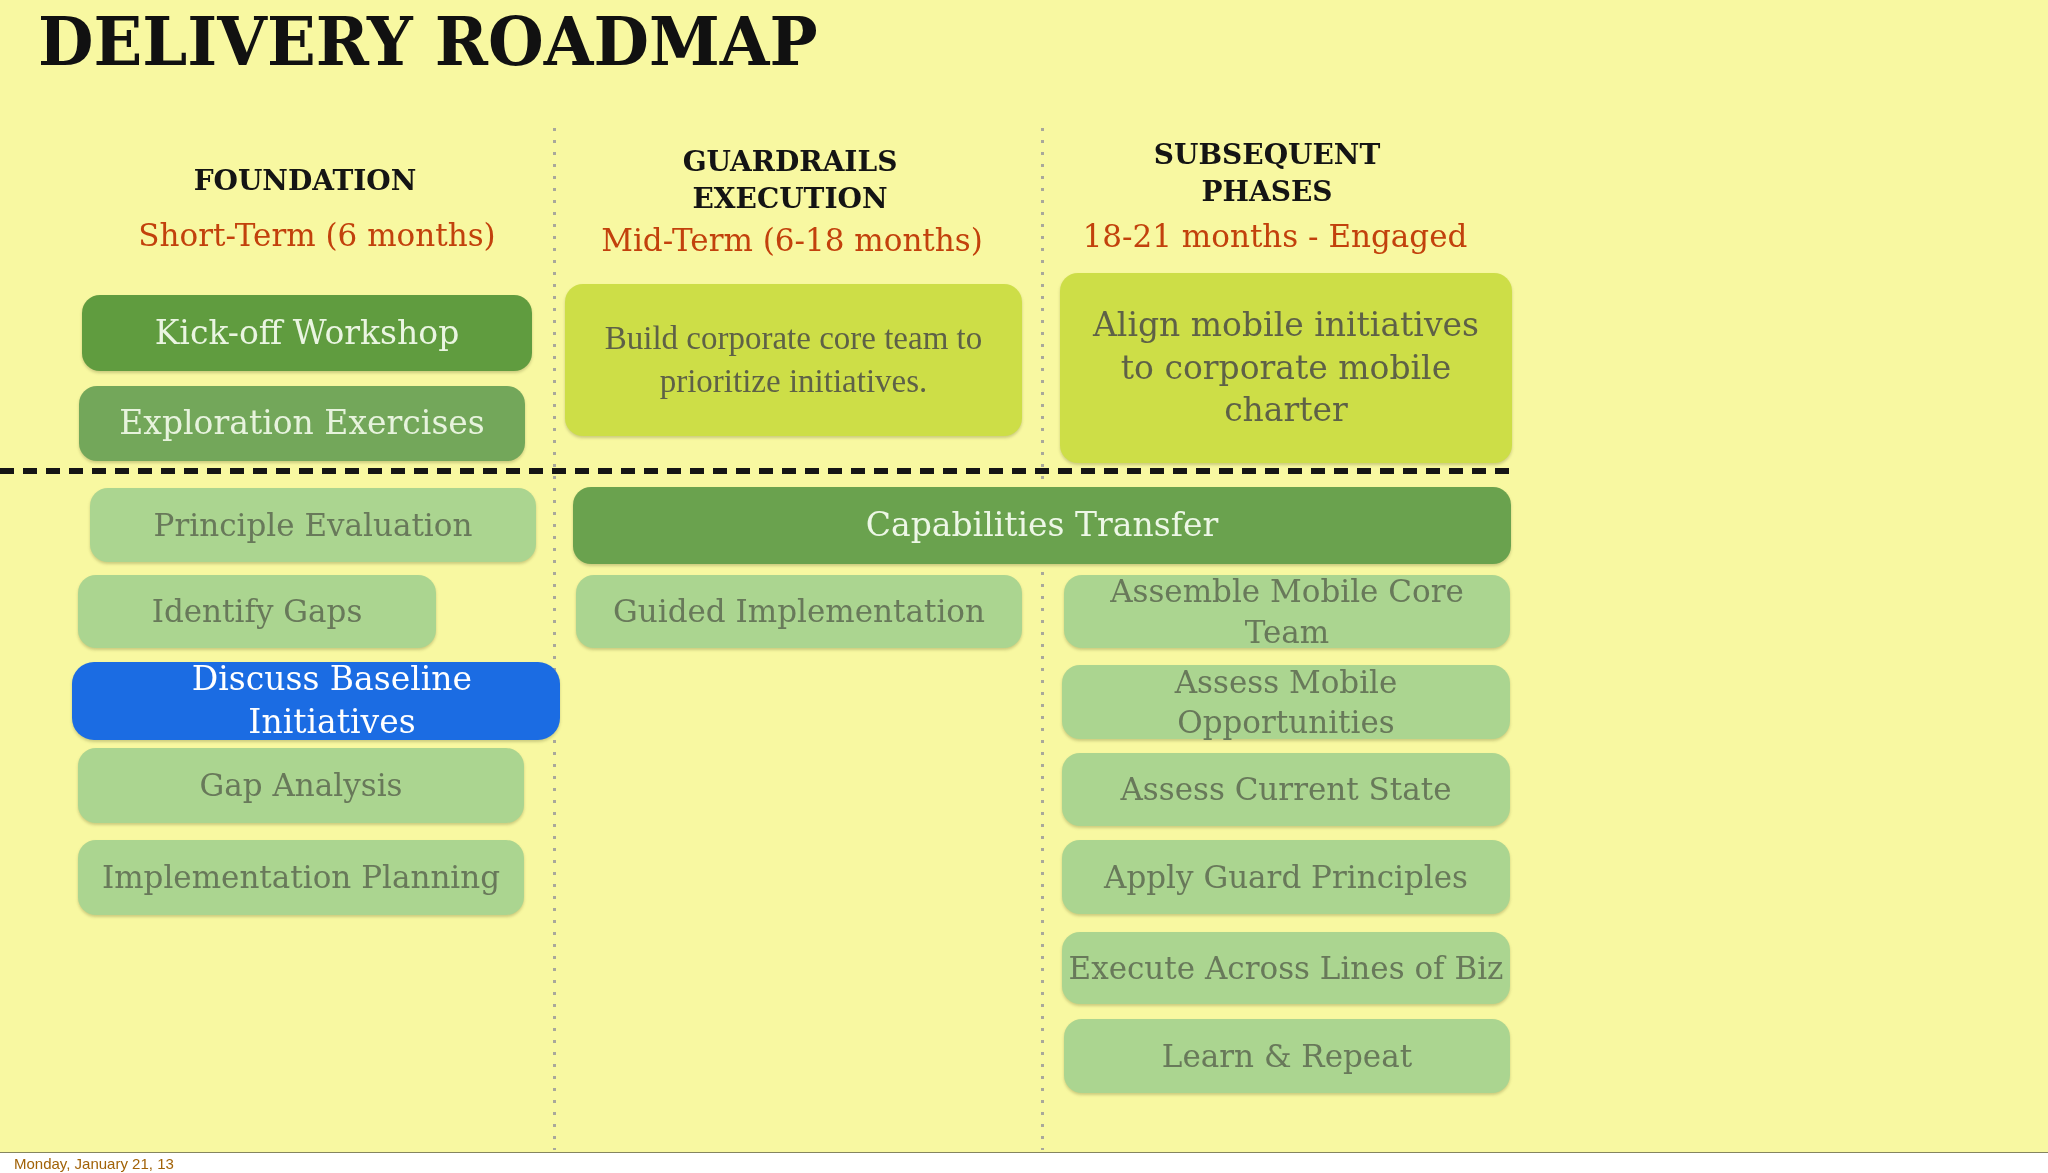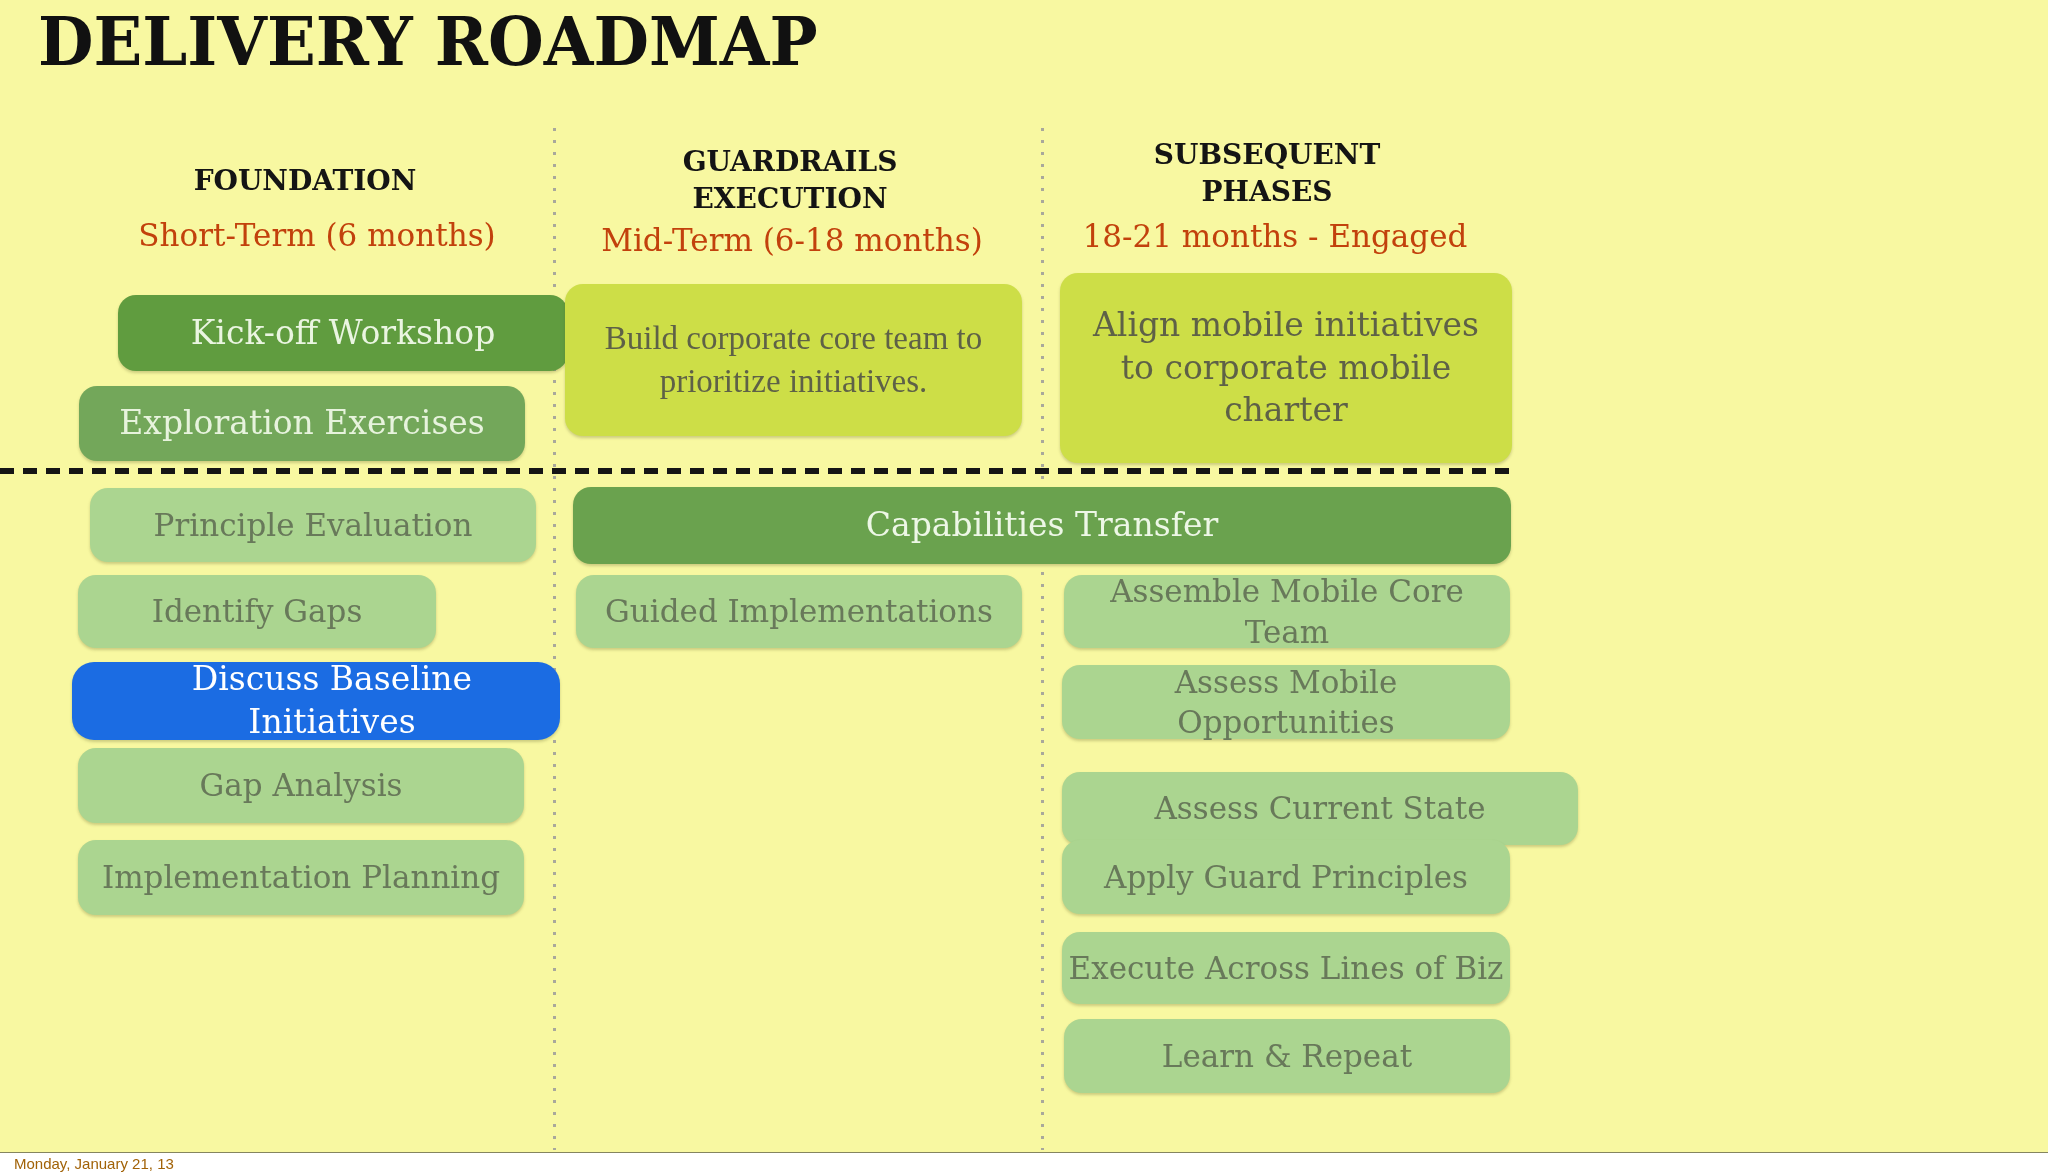--- a/index.html
+++ b/index.html
@@ -32,21 +32,21 @@
   .dashed-hline{
     position:absolute;left:0;top:468px;width:1513px;height:6px;
     background:repeating-linear-gradient(90deg,#151515 0px,#151515 14px,transparent 14px,transparent 23px);
   }
   .box{
     position:absolute;display:flex;align-items:center;justify-content:center;
     text-align:center;border-radius:18px;
     box-shadow:0 2px 3px rgba(95,95,40,0.28);
     line-height:1.3;
   }
-  .box.dark{background:#609c3f;color:#eaf5e1;font-size:33px;margin-left:36px;}
+  .box.dark{background:#609c3f;color:#eaf5e1;font-size:33px;}
   .box.medium{background:#73a75a;color:#e7f3dd;font-size:33px;}
   .box.capab{background:#6aa24e;color:#edf7e6;font-size:33px;}
   .box.light{background:#abd590;color:#68795a;font-size:31px;}
   .box.chartreuse{background:#cdde47;color:#5e6147;font-size:33px;padding:0 30px;}
   .box.blue{background:#1b6ce3;color:#ffffff;font-size:33px;border-radius:22px;}
   #footer-bar{
     position:absolute;left:0;top:1153px;width:2048px;height:20px;background:#ffffff;
     display:flex;align-items:center;
   }
   #footer-date{
@@ -88,26 +88,26 @@
     <div class="box dark" style="left:82px;top:295px;width:450px;height:76px;">Kick-off Workshop</div>
     <div class="box medium" style="left:79px;top:386px;width:446px;height:75px;">Exploration Exercises</div>
     <div class="box light" style="left:78px;top:488px;width:446px;height:74px;margin-left:12px;">Principle Evaluation</div>
     <div class="box light" style="left:78px;top:575px;width:358px;height:73px;">Identify Gaps</div>
     <div class="box blue" style="left:72px;top:662px;width:456px;height:78px;padding-left:32px;">Discuss Baseline Initiatives</div>
     <div class="box light" style="left:78px;top:748px;width:446px;height:75px;">Gap Analysis</div>
     <div class="box light" style="left:78px;top:840px;width:446px;height:75px;">Implementation Planning</div>
 
     <div class="box chartreuse" style="left:565px;top:284px;width:457px;height:152px;box-sizing:border-box;font-family:Liberation Serif, serif;">Build corporate core team to prioritize initiatives.</div>
     <div class="box capab" style="left:573px;top:487px;width:938px;height:77px;">Capabilities Transfer</div>
-    <div class="box light" style="left:576px;top:575px;width:446px;height:73px;">Guided Implementations</div>
+    <div class="box light" style="left:576px;top:575px;width:446px;height:73px;">Guided Implementation</div>
 
     <div class="box chartreuse" style="left:1060px;top:273px;width:452px;height:190px;box-sizing:border-box;">Align mobile initiatives to corporate mobile charter</div>
     <div class="box light" style="left:1064px;top:575px;width:446px;height:73px;">Assemble Mobile Core Team</div>
     <div class="box light" style="left:1062px;top:665px;width:448px;height:74px;">Assess Mobile Opportunities</div>
-    <div class="box light" style="left:1062px;top:753px;width:516px;height:73px;margin-top:19px;">Assess Current State</div>
+    <div class="box light" style="left:1062px;top:753px;width:448px;height:73px;">Assess Current State</div>
     <div class="box light" style="left:1062px;top:840px;width:448px;height:74px;">Apply Guard Principles</div>
     <div class="box light" style="left:1062px;top:932px;width:448px;height:72px;">Execute Across Lines of Biz</div>
     <div class="box light" style="left:1064px;top:1019px;width:446px;height:74px;">Learn &amp; Repeat</div>
   </div>
 
   <div id="footer-bar">
     <span id="footer-date">Monday, January 21, 13</span>
   </div>
 </div>
 

